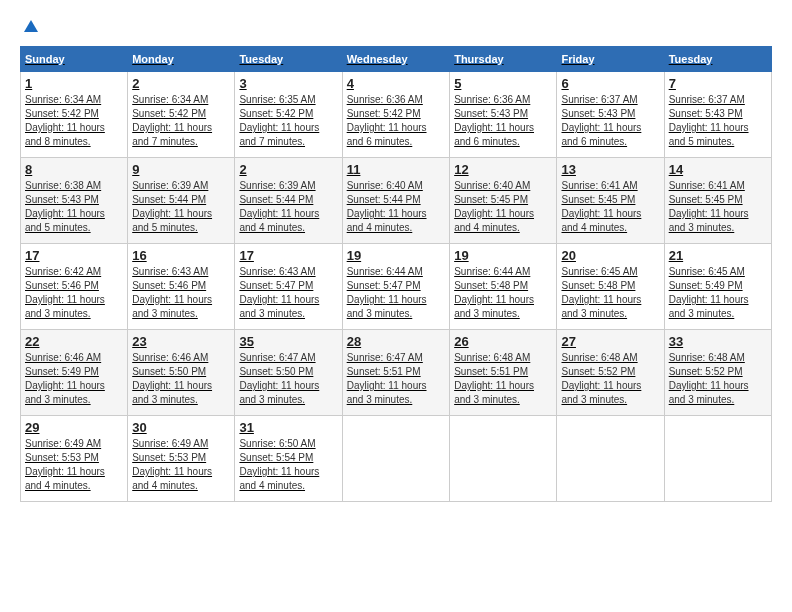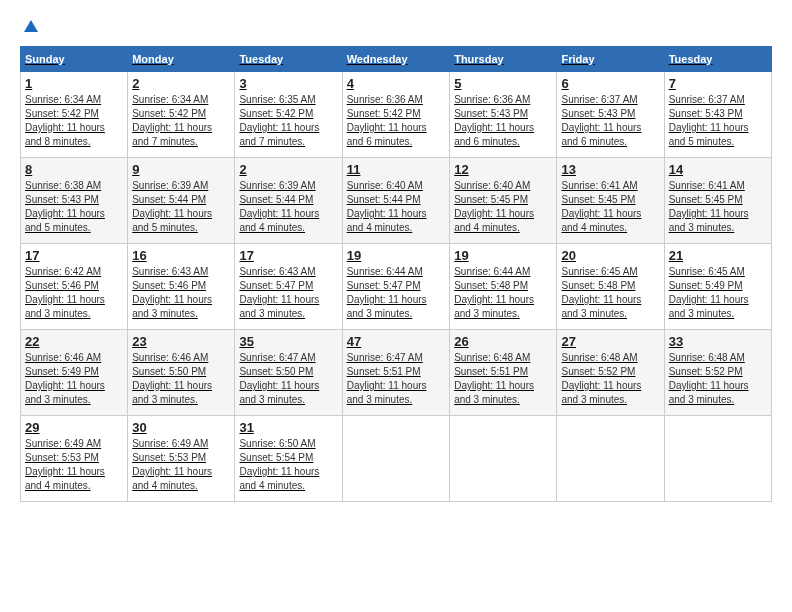--- a/index.html
+++ b/index.html
@@ -303,21 +303,21 @@
 and 3 minutes.</div>
           </td>
           <td>
             <span class="day-number">35</span>
             <div class="day-info" style="white-space: pre-line;">Sunrise: 6:47 AM
 Sunset: 5:50 PM
 Daylight: 11 hours
 and 3 minutes.</div>
           </td>
           <td>
-            <span class="day-number">47</span>
+            <span class="day-number">28</span>
             <div class="day-info" style="white-space: pre-line;">Sunrise: 6:47 AM
 Sunset: 5:51 PM
 Daylight: 11 hours
 and 3 minutes.</div>
           </td>
           <td>
             <span class="day-number">26</span>
             <div class="day-info" style="white-space: pre-line;">Sunrise: 6:48 AM
 Sunset: 5:51 PM
 Daylight: 11 hours

